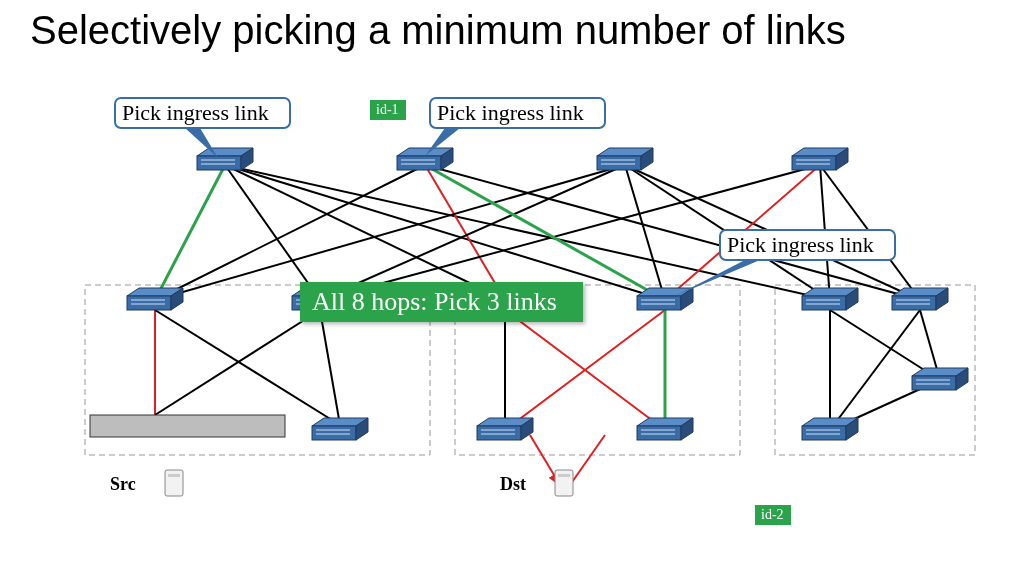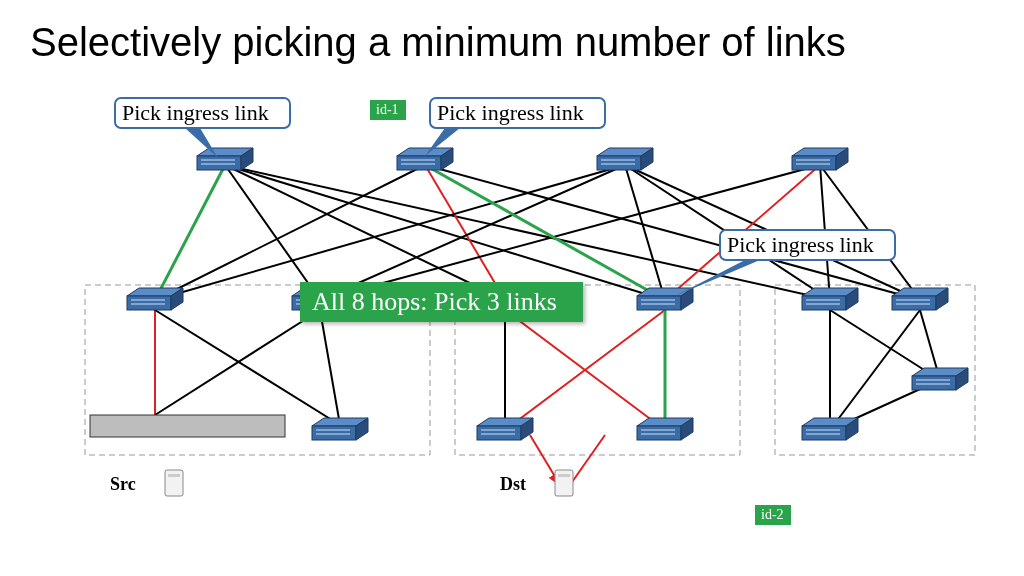--- a/index.html
+++ b/index.html
@@ -1,16 +1,16 @@
 <!DOCTYPE html>
 <html><head>
 <meta charset="utf-8">
 <style>
   body{margin:0;width:1024px;height:576px;background:#fff;font-family:"Times New Roman",serif;position:relative;overflow:hidden}
-  .title{position:absolute;left:30px;top:20px;font-size:40px;font-family:Arial,sans-serif;color:#000}
+  .title{position:absolute;left:30px;top:8px;font-size:40px;font-family:Arial,sans-serif;color:#000}
   svg{position:absolute;left:0;top:0;width:1024px;height:576px}
   .sw-body{fill:#3a6ca8;stroke:#1f3b5f;stroke-width:1}
   .sw-top{fill:#5a8cc8;stroke:#1f3b5f;stroke-width:1}
   .sw-side{fill:#2a4c7a;stroke:#1f3b5f;stroke-width:1}
   .link{stroke:#000;stroke-width:2;fill:none}
   .link-g{stroke:#2aa34a;stroke-width:3;fill:none}
   .link-r{stroke:#e02020;stroke-width:2;fill:none}
   .callout{fill:#fff;stroke:#3a6ca8;stroke-width:2}
   .callout-text{font-size:22px;font-family:"Times New Roman",serif;fill:#000}
   .badge{fill:#2aa34a}

